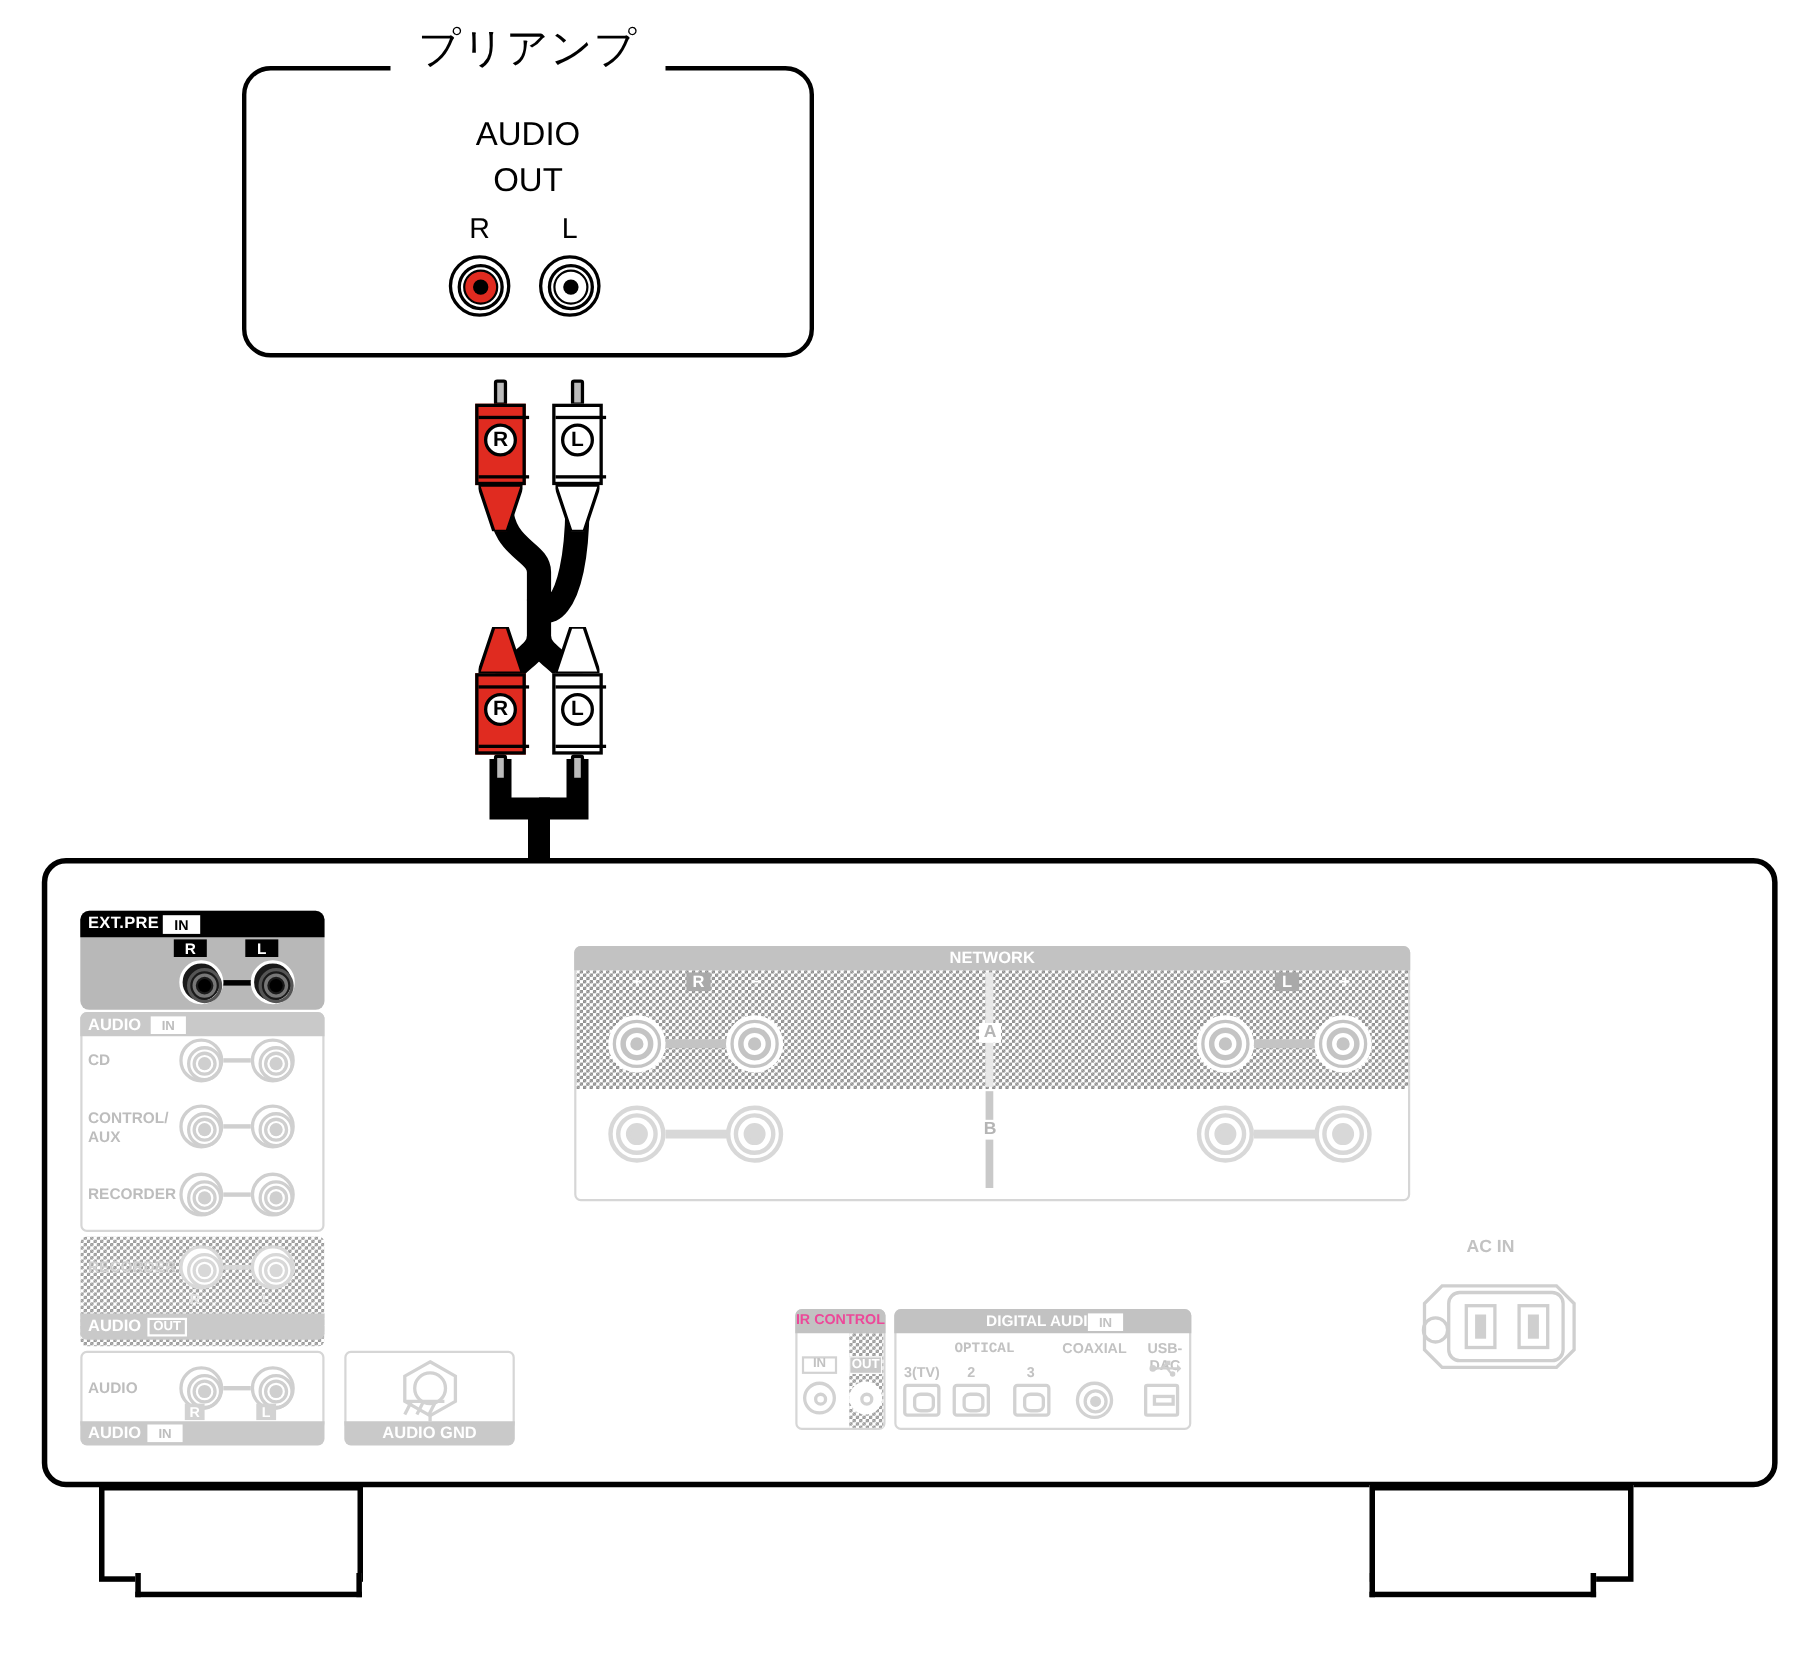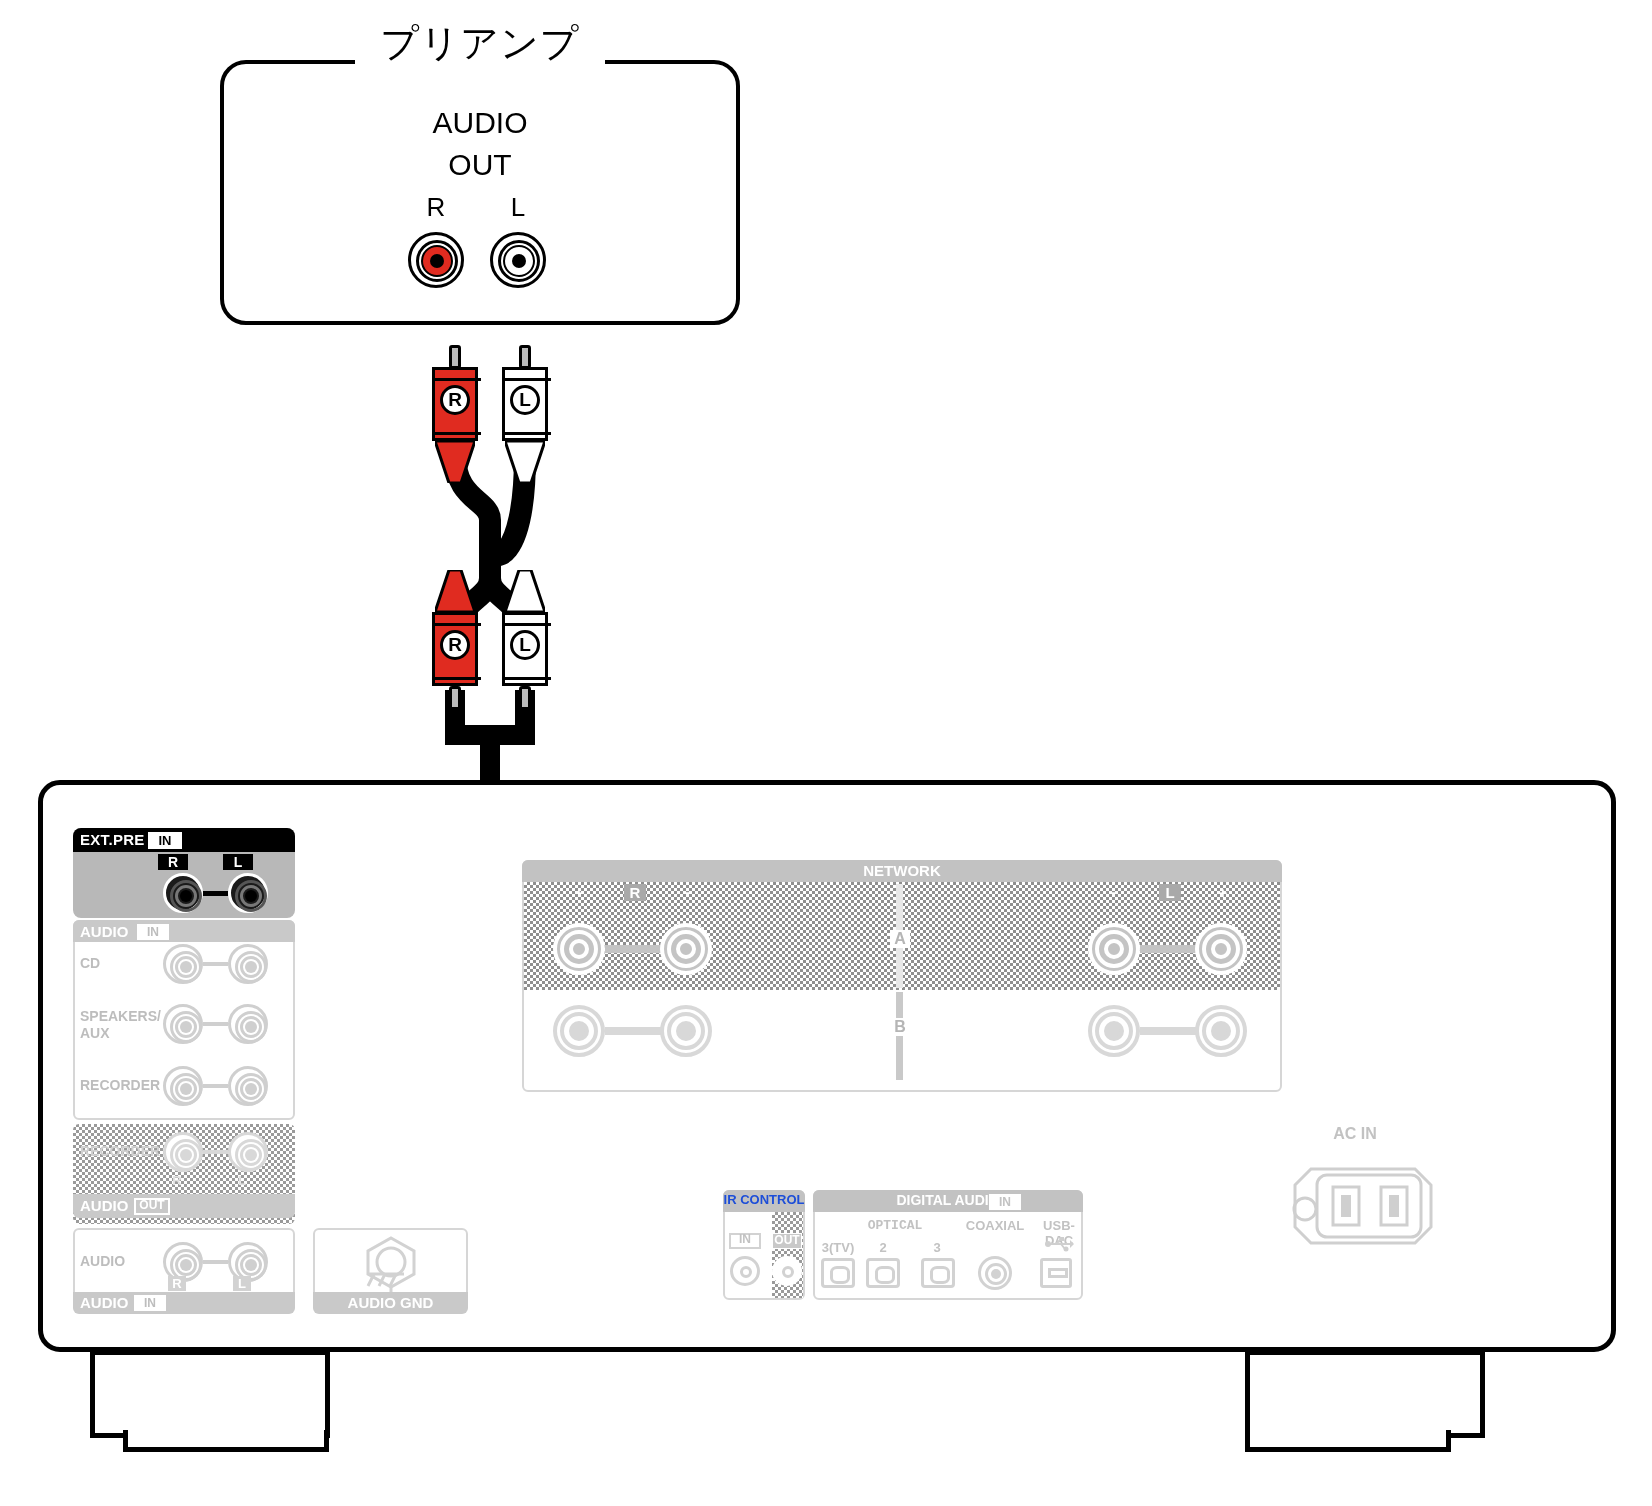--- a/index.html
+++ b/index.html
@@ -167,21 +167,21 @@
   .spk-divider{width:7px;background:#c9c9c9;}
   .spk-ab{font-size:16px;font-weight:bold;color:#b5b5b5;text-align:center;width:20px;
       background:#fff;}
 
   
   #ir-block{left:723px;top:1190px;width:82px;height:110px;background:#fff;
       border:2px solid #d6d6d6;border-radius:6px;box-sizing:border-box;}
   #ir-hdr{left:723px;top:1190px;width:82px;height:22px;background:#c2c2c2;
       border-radius:6px 6px 0 0;}
   #ir-hdr-txt{left:723px;top:1192px;width:82px;text-align:center;
-      font-size:13px;font-weight:bold;color:#1d4ed8;}
+      font-size:13px;font-weight:bold;color:#ec4899;}
   #ir-hatch{left:772px;top:1212px;width:31px;height:86px;
       background-image:
         linear-gradient(45deg,#9a9a9a 25%,transparent 25%,transparent 75%,#9a9a9a 75%),
         linear-gradient(45deg,#9a9a9a 25%,transparent 25%,transparent 75%,#9a9a9a 75%);
       background-size:6px 6px;background-position:0 0,3px 3px;background-color:#fff;}
   #ir-in-chip{left:729px;top:1233px;width:32px;height:16px;border:2px solid #d2d2d2;
       box-sizing:border-box;background:#fff;}
   #ir-in-txt{left:729px;top:1233px;width:32px;height:16px;text-align:center;
       line-height:13px;font-size:12px;font-weight:bold;color:#c2c2c2;}
   #ir-out-chip{left:772px;top:1233px;width:30px;height:16px;background:#c9c9c9;
@@ -323,21 +323,21 @@
     <div class="r3"></div>
     <div class="r4"></div>
   </div>
 <div class="abs amp-jack grey-jack" style="left:228px;top:944px;">
     <div class="r2"></div>
     <div class="r3"></div>
     <div class="r4"></div>
   </div>
 <div class="abs grey-link" style="left:203px;top:962px;width:25px;"></div>
 
-<div class="abs grey-row-lbl" style="left:80px;top:1008px;width:80px;white-space:pre-line;">SPEAKERS/
+<div class="abs grey-row-lbl" style="left:80px;top:1008px;width:80px;white-space:pre-line;">CONTROL/
 AUX</div>
 <div class="abs amp-jack grey-jack" style="left:163px;top:1004px;">
     <div class="r2"></div>
     <div class="r3"></div>
     <div class="r4"></div>
   </div>
 <div class="abs amp-jack grey-jack" style="left:228px;top:1004px;">
     <div class="r2"></div>
     <div class="r3"></div>
     <div class="r4"></div>

